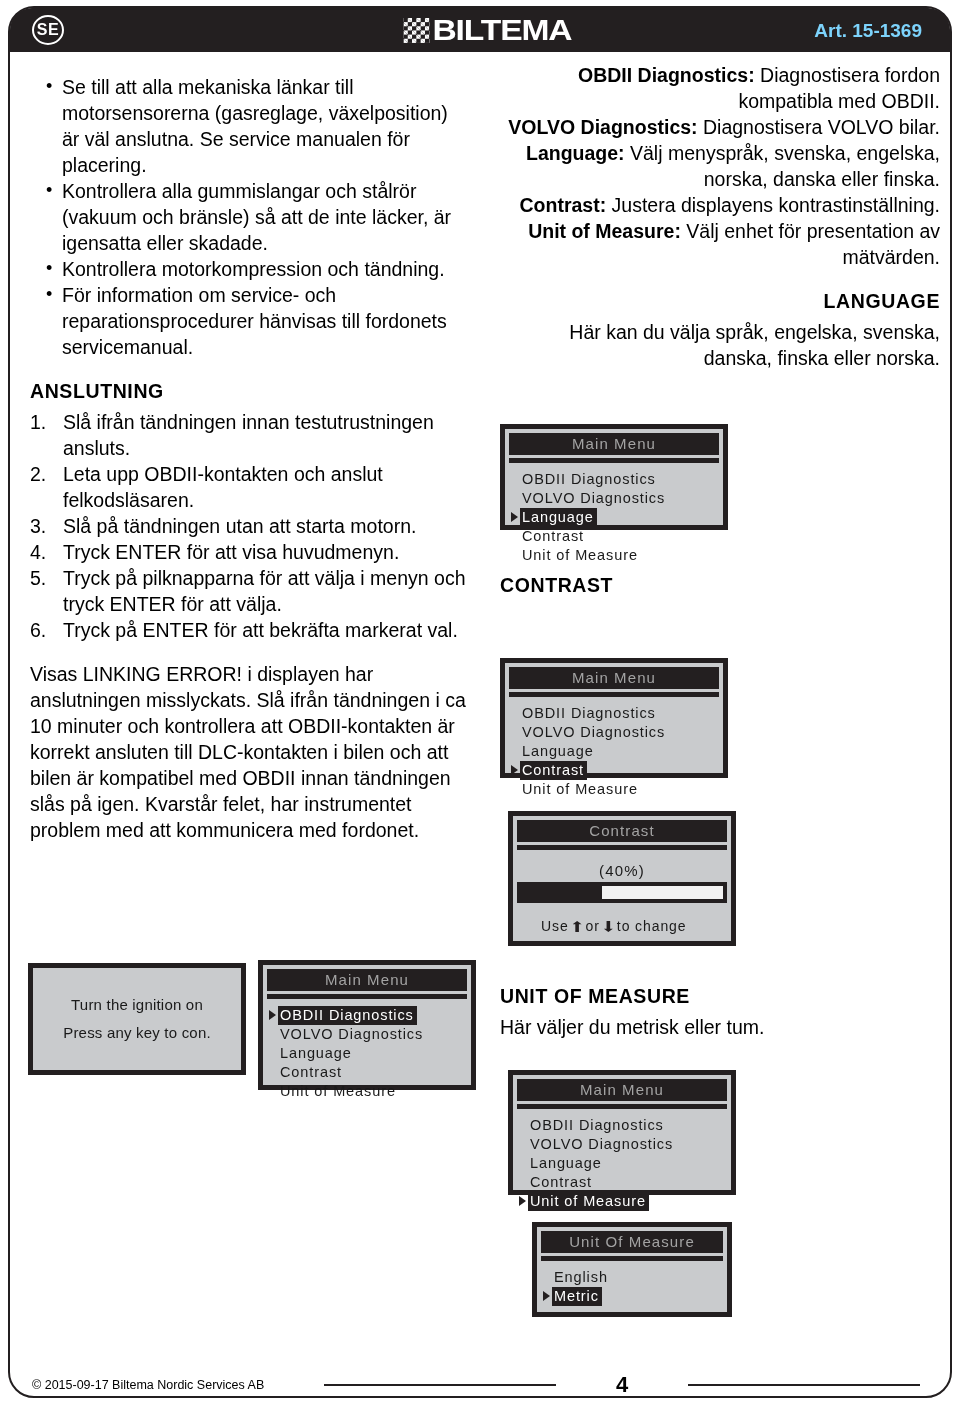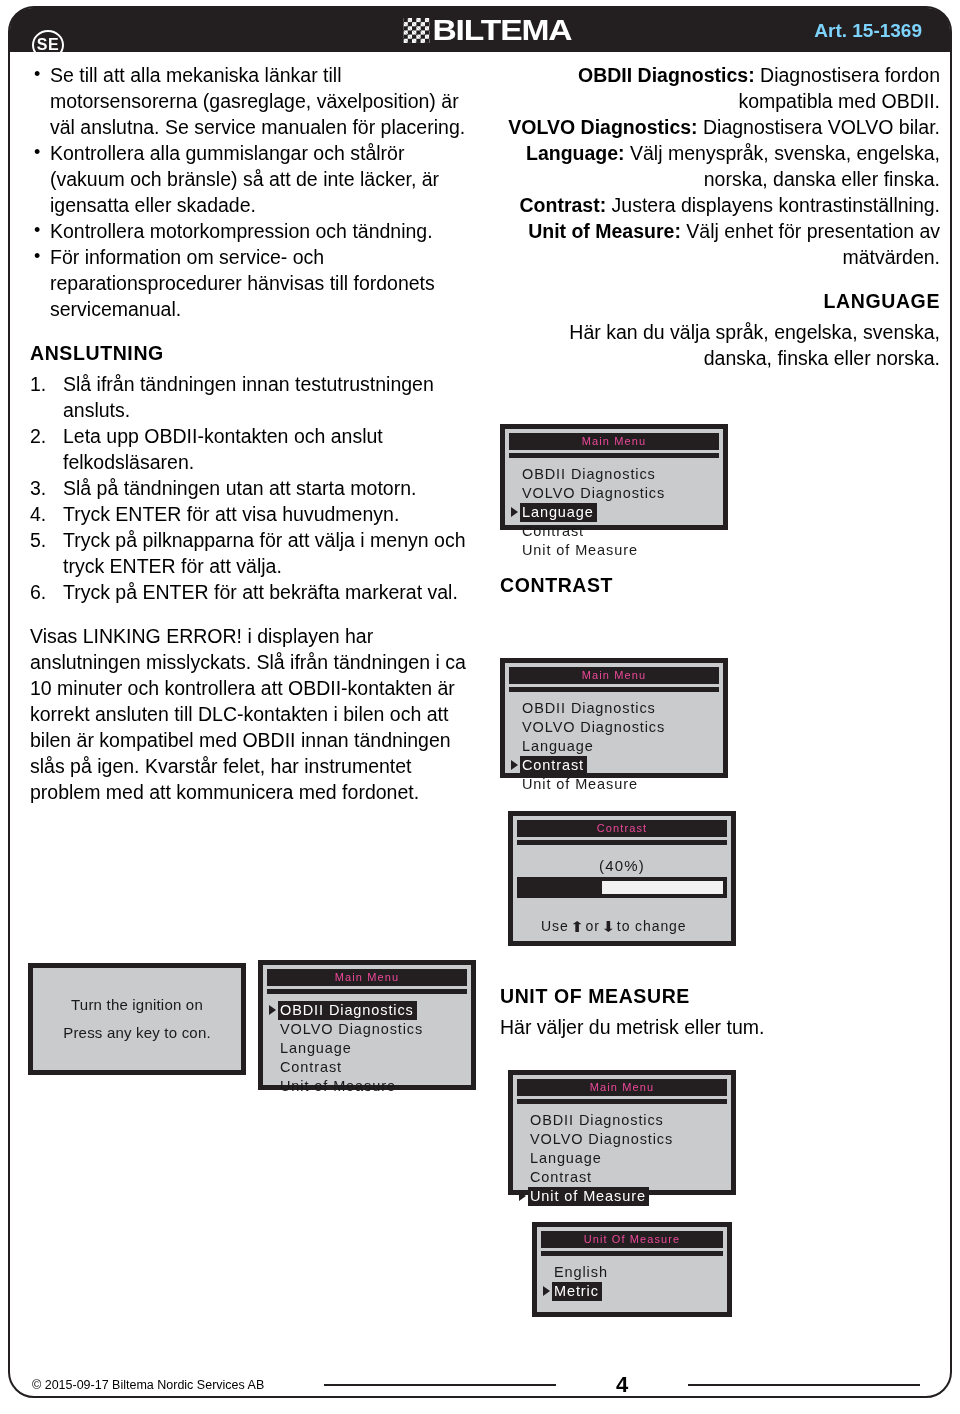--- a/index.html
+++ b/index.html
@@ -30,21 +30,21 @@
     position: absolute;
     left: 10px; top: 8px;
     width: 940px; height: 44px;
     background: #231f20;
     border-radius: 22px 22px 0 0;
     display: flex;
     align-items: center;
   }
   .se-badge {
     position: absolute;
-    left: 22px; top: 22px;
+    left: 22px; top: 7px;
     width: 32px; height: 30px;
     border: 2.5px solid #fff;
     border-radius: 50%;
     color: #fff;
     font-weight: bold;
     font-size: 16px;
     letter-spacing: 0.5px;
     display: flex; align-items: center; justify-content: center;
   }
   .logo-wrap {
@@ -88,21 +88,21 @@
     width: 440px;
   }
   .col-right {
     position: absolute;
     left: 500px; top: 62px;
     width: 440px;
     text-align: right;
   }
 
   
-  .bullets { list-style: none; margin: 0; padding: 0; }
+  .bullets { list-style: none; margin: 12px; padding: 0; }
   .bullets li {
     position: relative;
     padding-left: 20px;
     font-size: 19.5px;
     line-height: 26px;
     margin-bottom: 0px;
   }
   .bullets li::before {
     content: "\2022";
     position: absolute;
@@ -149,23 +149,23 @@
   
   .lcd {
     background: #c9cbcd;
     border: 5px solid #231f20;
     position: relative;
     font-family: "Liberation Sans", sans-serif;
     color: #1a1a1a;
   }
   .lcd-title {
     background: #231f20;
-    color: #ec4899;
+    color: #a3a3a3;
     text-align: center;
-    font-size: 11px;
+    font-size: 15px;
     letter-spacing: 1.1px;
     padding: 2px 0 3px 0;
     margin: 4px 4px 0 4px;
   }
   .lcd-rule {
     height: 5px;
     background: #231f20;
     margin: 3px 4px 0 4px;
   }
   .lcd-list {

